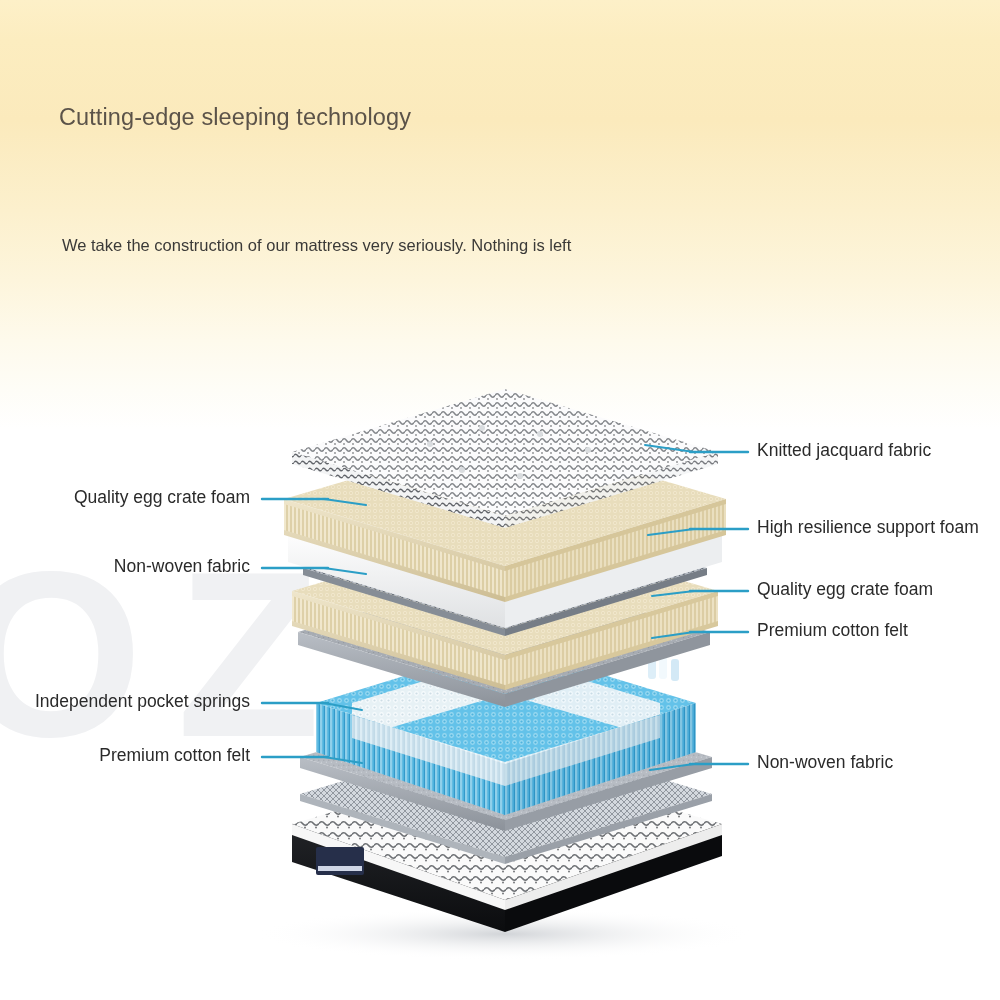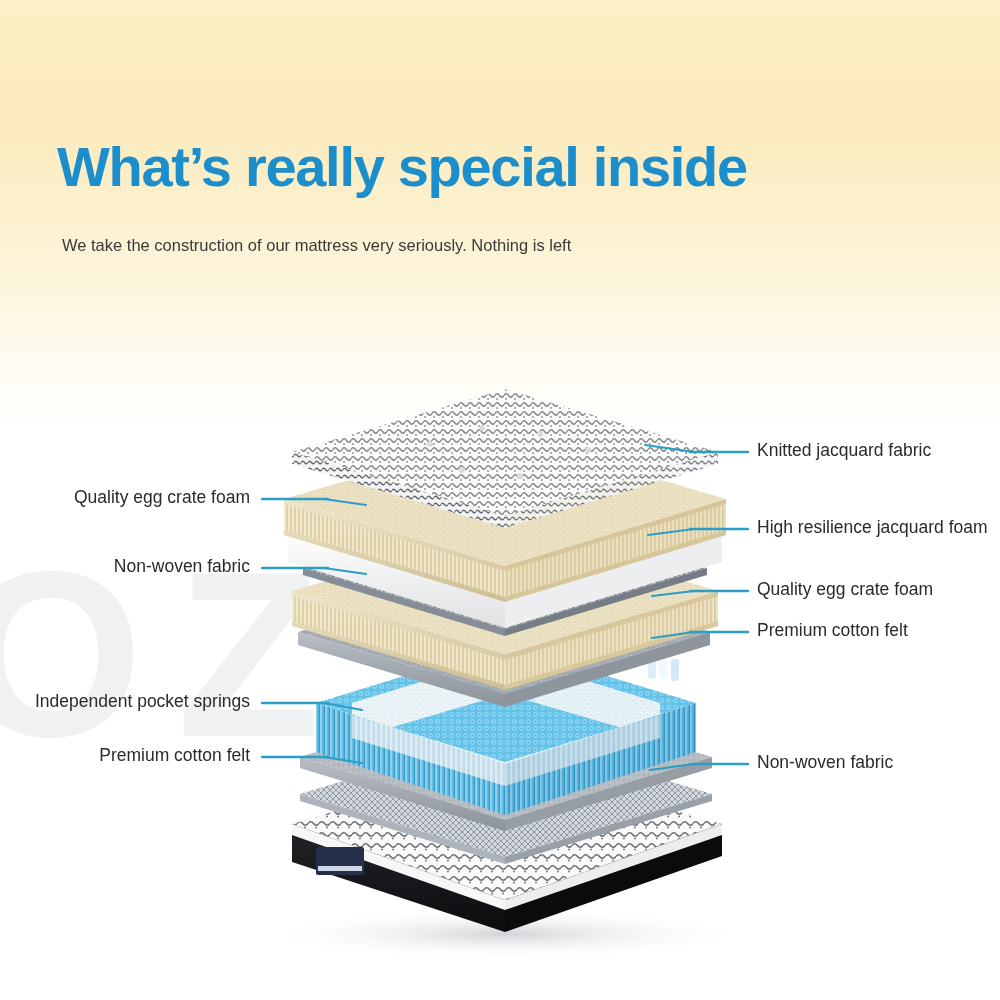--- a/index.html
+++ b/index.html
@@ -69,21 +69,21 @@
   .lbl.right{text-align:left;}
   .lbl.left{text-align:right;}
 </style>
 </head>
 <body>
 
 <div id="page">
 
   <div class="watermark">OZ</div>
 
-  <div class="headline">What’s really special inside</div>
+  <div class="kicker">Cutting-edge sleeping technology</div>
   <div class="lede">
     <div>We take the construction of our mattress very seriously. Nothing is left</div>
   </div>
 
   <div class="stage">
     <svg width="1000" height="1000" viewBox="0 0 1000 1000">
       <defs>
 
         <pattern id="pJac" width="9" height="9" patternUnits="userSpaceOnUse">
           <rect width="9" height="9" fill="#fbfbfc"></rect>
@@ -284,21 +284,21 @@
         <line x1="262" y1="699" x2="328" y2="699"></line>
         <line x1="262" y1="753" x2="328" y2="753"></line>
         <line x1="324" y1="495" x2="366" y2="501" stroke-width="2"></line>
         <line x1="324" y1="564" x2="366" y2="570" stroke-width="2"></line>
         <line x1="324" y1="699" x2="362" y2="706" stroke-width="2"></line>
         <line x1="324" y1="753" x2="362" y2="759" stroke-width="2"></line>
       </g>
     </svg>
 
     <div class="lbl right" style="left:757px;top:438px;">Knitted jacquard fabric</div>
-    <div class="lbl right" style="left:757px;top:515px;">High resilience jacquard foam</div>
+    <div class="lbl right" style="left:757px;top:515px;">High resilience support foam</div>
     <div class="lbl right" style="left:757px;top:577px;">Quality egg crate foam</div>
     <div class="lbl right" style="left:757px;top:618px;">Premium cotton felt</div>
     <div class="lbl right" style="left:757px;top:750px;">Non-woven fabric</div>
 
     <div class="lbl left" style="left:0px;width:250px;top:485px;">Quality egg crate foam</div>
     <div class="lbl left" style="left:0px;width:250px;top:554px;">Non-woven fabric</div>
     <div class="lbl left" style="left:0px;width:250px;top:689px;">Independent pocket springs</div>
     <div class="lbl left" style="left:0px;width:250px;top:743px;">Premium cotton felt</div>
   </div>
 

